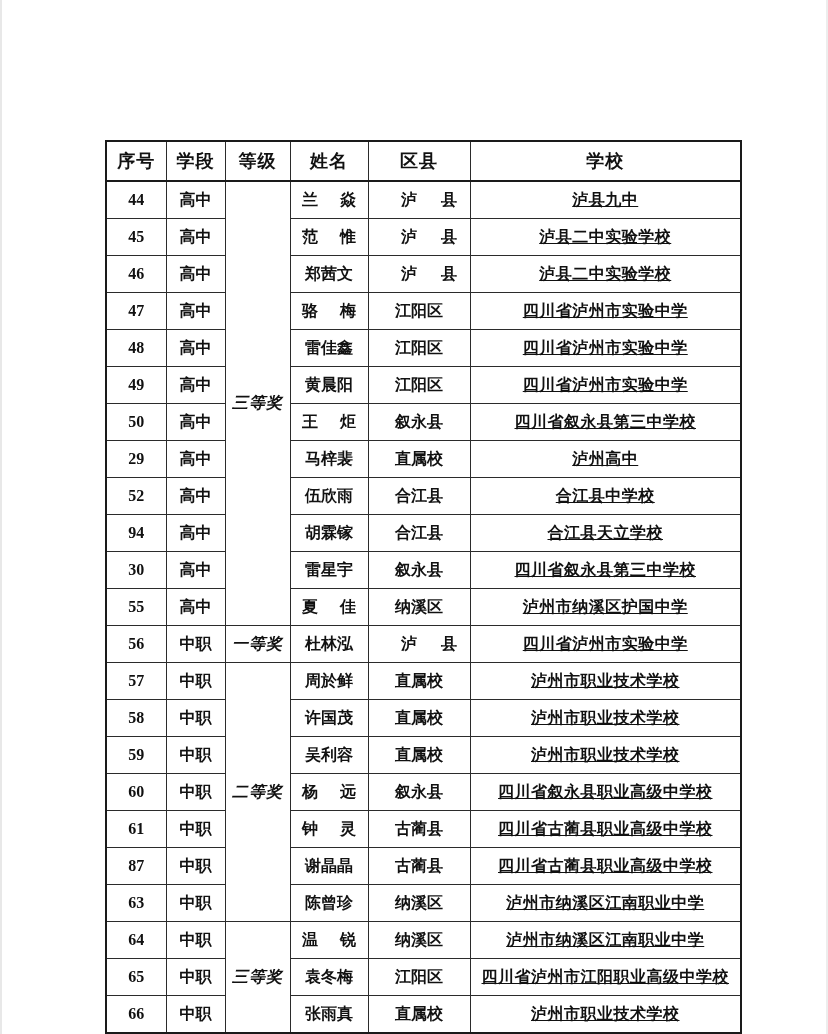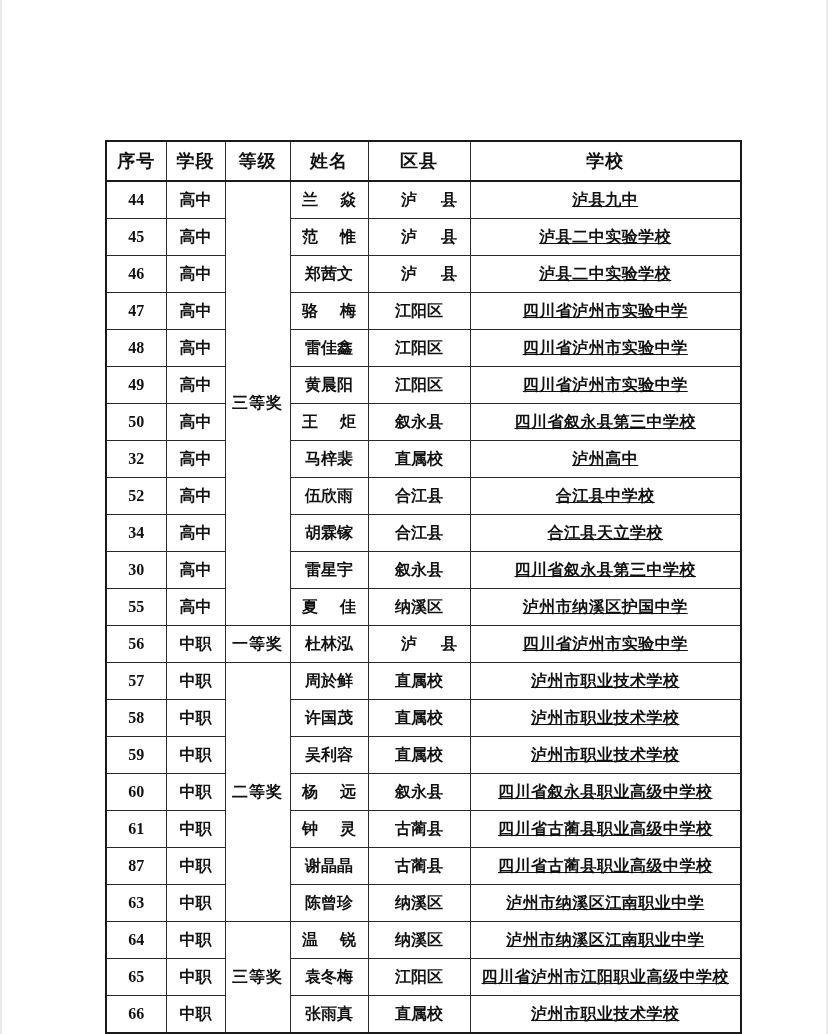--- a/index.html
+++ b/index.html
@@ -79,20 +79,21 @@
     font-family: "Liberation Serif", "DejaVu Serif", serif;
     font-size: 17px;
     letter-spacing: 0px;
   }
 
   td.cell-stage { font-size: 16px; letter-spacing: 0px; }
 
   td.cell-grade {
     font-size: 17px;
     letter-spacing: 1px;
+    font-style: italic;
   }
 
   td.cell-name {
     font-size: 16px;
     letter-spacing: 0px;
   }
   td.cell-name.spaced { letter-spacing: 9px; text-indent: 9px; margin-left: 13px; }
 
   td.cell-district { font-size: 16px; }
   td.cell-district.spaced { letter-spacing: 10px; text-indent: 10px; padding-left: 20px; }
@@ -172,35 +173,35 @@
             <td class="cell-school">四川省泸州市实验中学</td>
           </tr>
           <tr class="data-row">
             <td class="cell-seq">50</td>
             <td class="cell-stage">高中</td>
             <td class="cell-name spaced">王 炬</td>
             <td class="cell-district">叙永县</td>
             <td class="cell-school">四川省叙永县第三中学校</td>
           </tr>
           <tr class="data-row">
-            <td class="cell-seq">32</td>
+            <td class="cell-seq">29</td>
             <td class="cell-stage">高中</td>
             <td class="cell-name">马梓裴</td>
             <td class="cell-district">直属校</td>
             <td class="cell-school">泸州高中</td>
           </tr>
           <tr class="data-row">
             <td class="cell-seq">52</td>
             <td class="cell-stage">高中</td>
             <td class="cell-name">伍欣雨</td>
             <td class="cell-district">合江县</td>
             <td class="cell-school">合江县中学校</td>
           </tr>
           <tr class="data-row">
-            <td class="cell-seq">34</td>
+            <td class="cell-seq">94</td>
             <td class="cell-stage">高中</td>
             <td class="cell-name">胡霖镓</td>
             <td class="cell-district">合江县</td>
             <td class="cell-school">合江县天立学校</td>
           </tr>
           <tr class="data-row">
             <td class="cell-seq">30</td>
             <td class="cell-stage">高中</td>
             <td class="cell-name">雷星宇</td>
             <td class="cell-district">叙永县</td>

